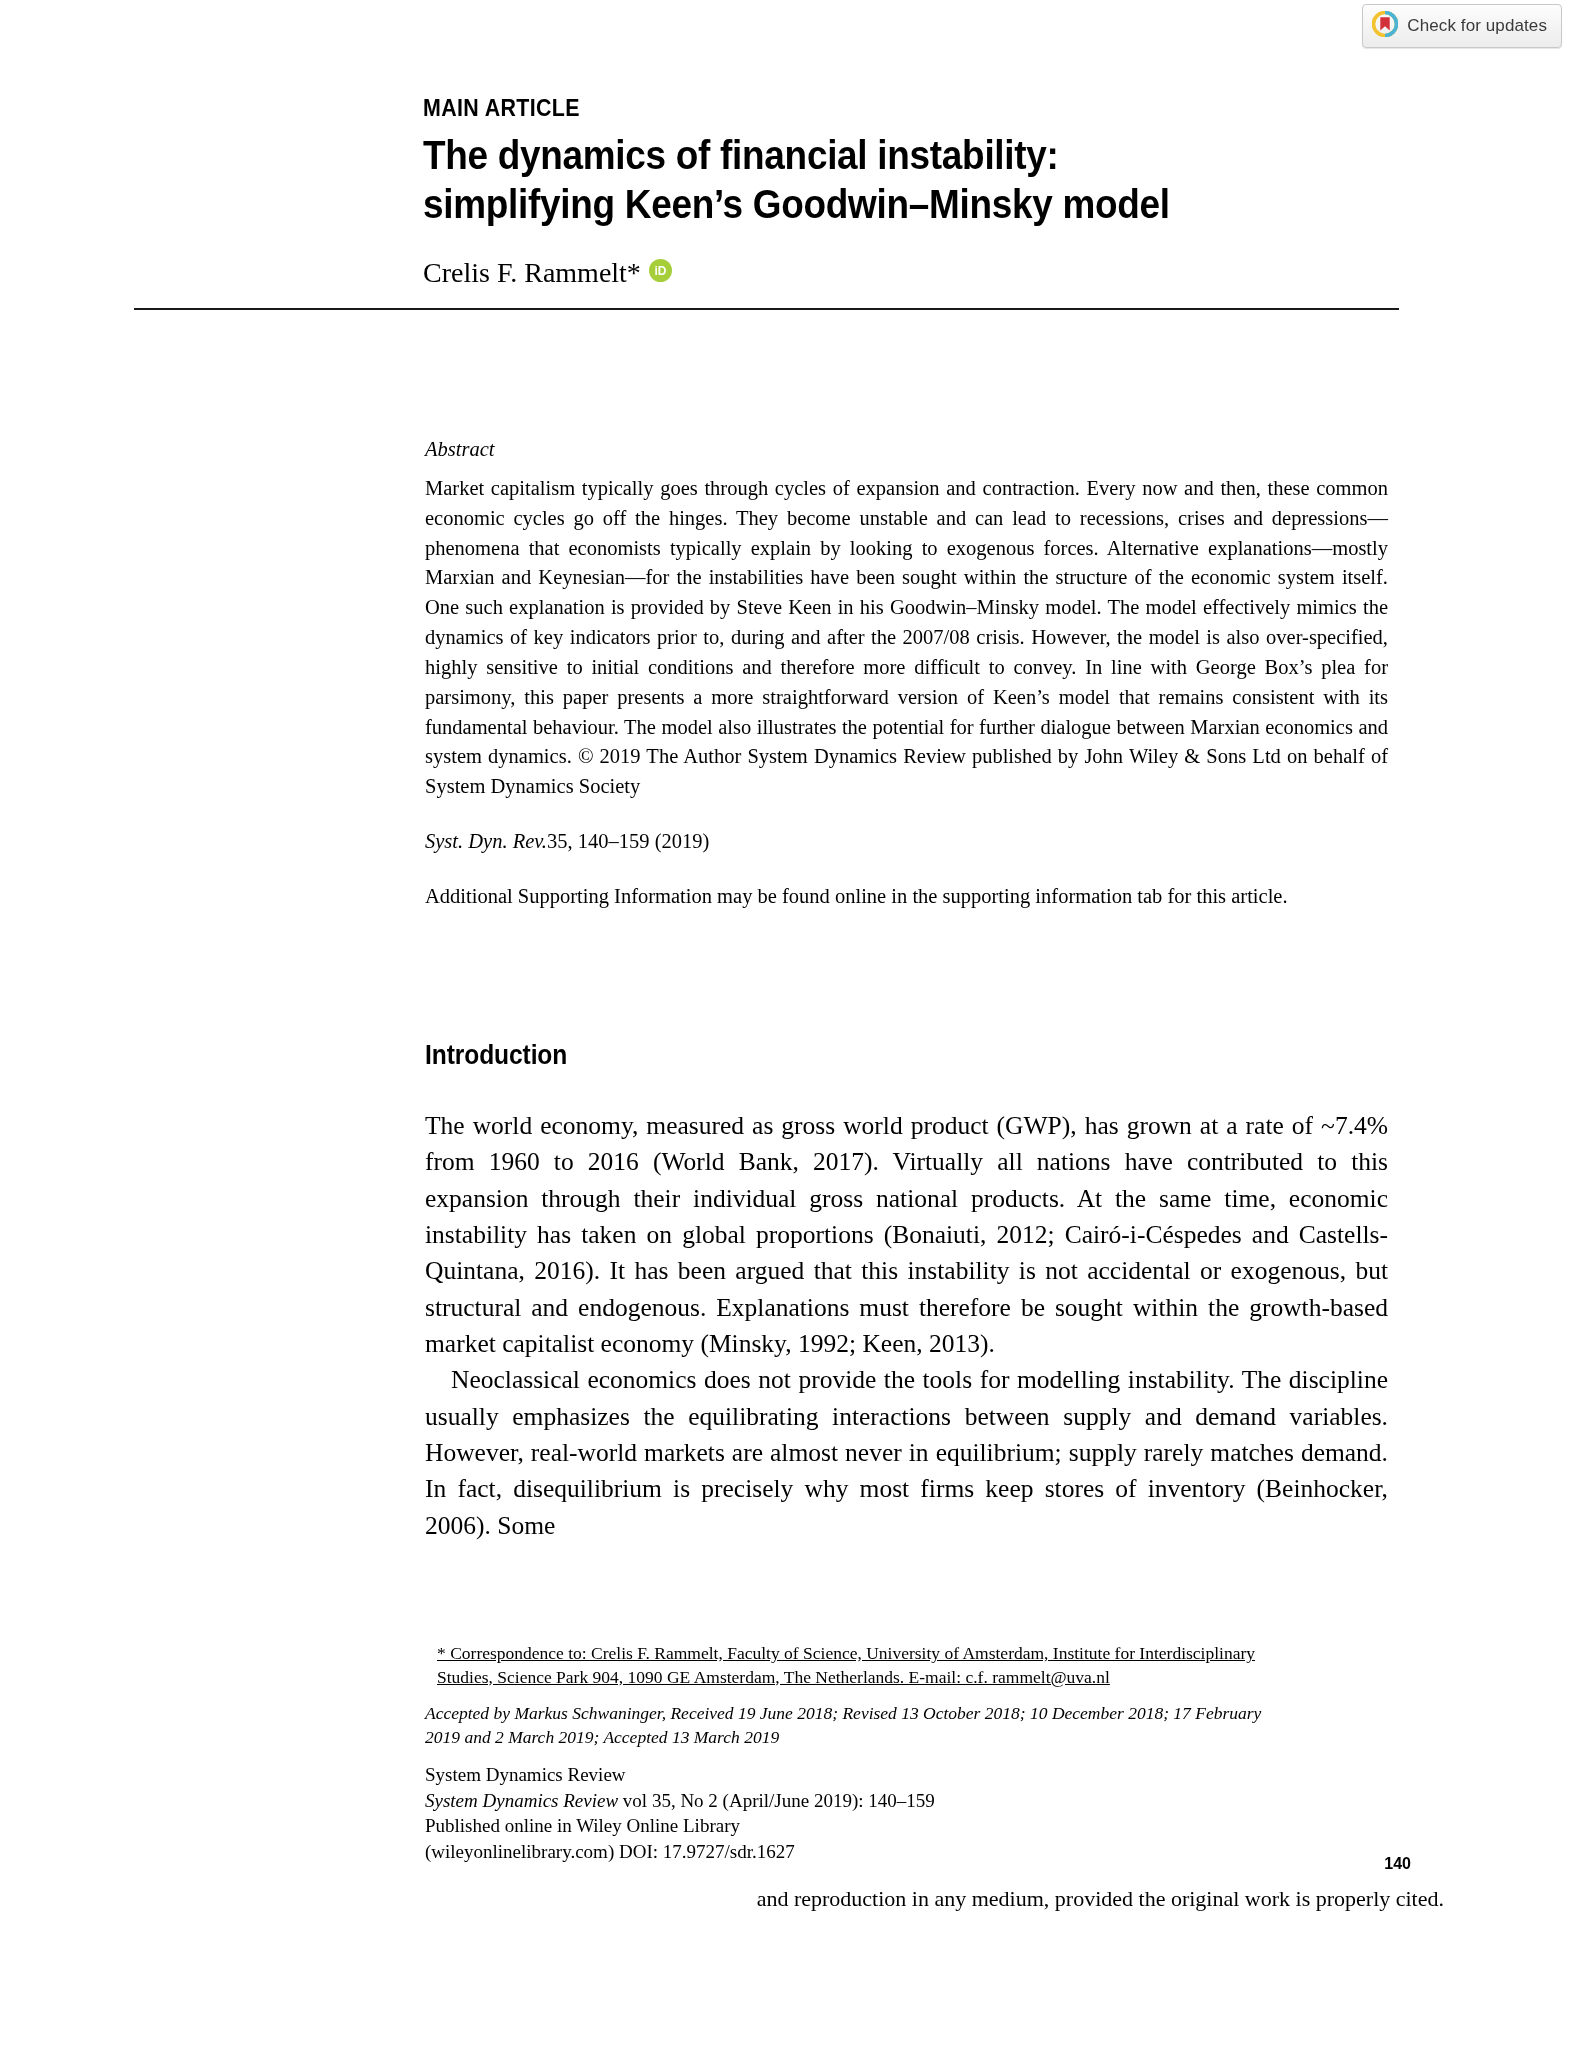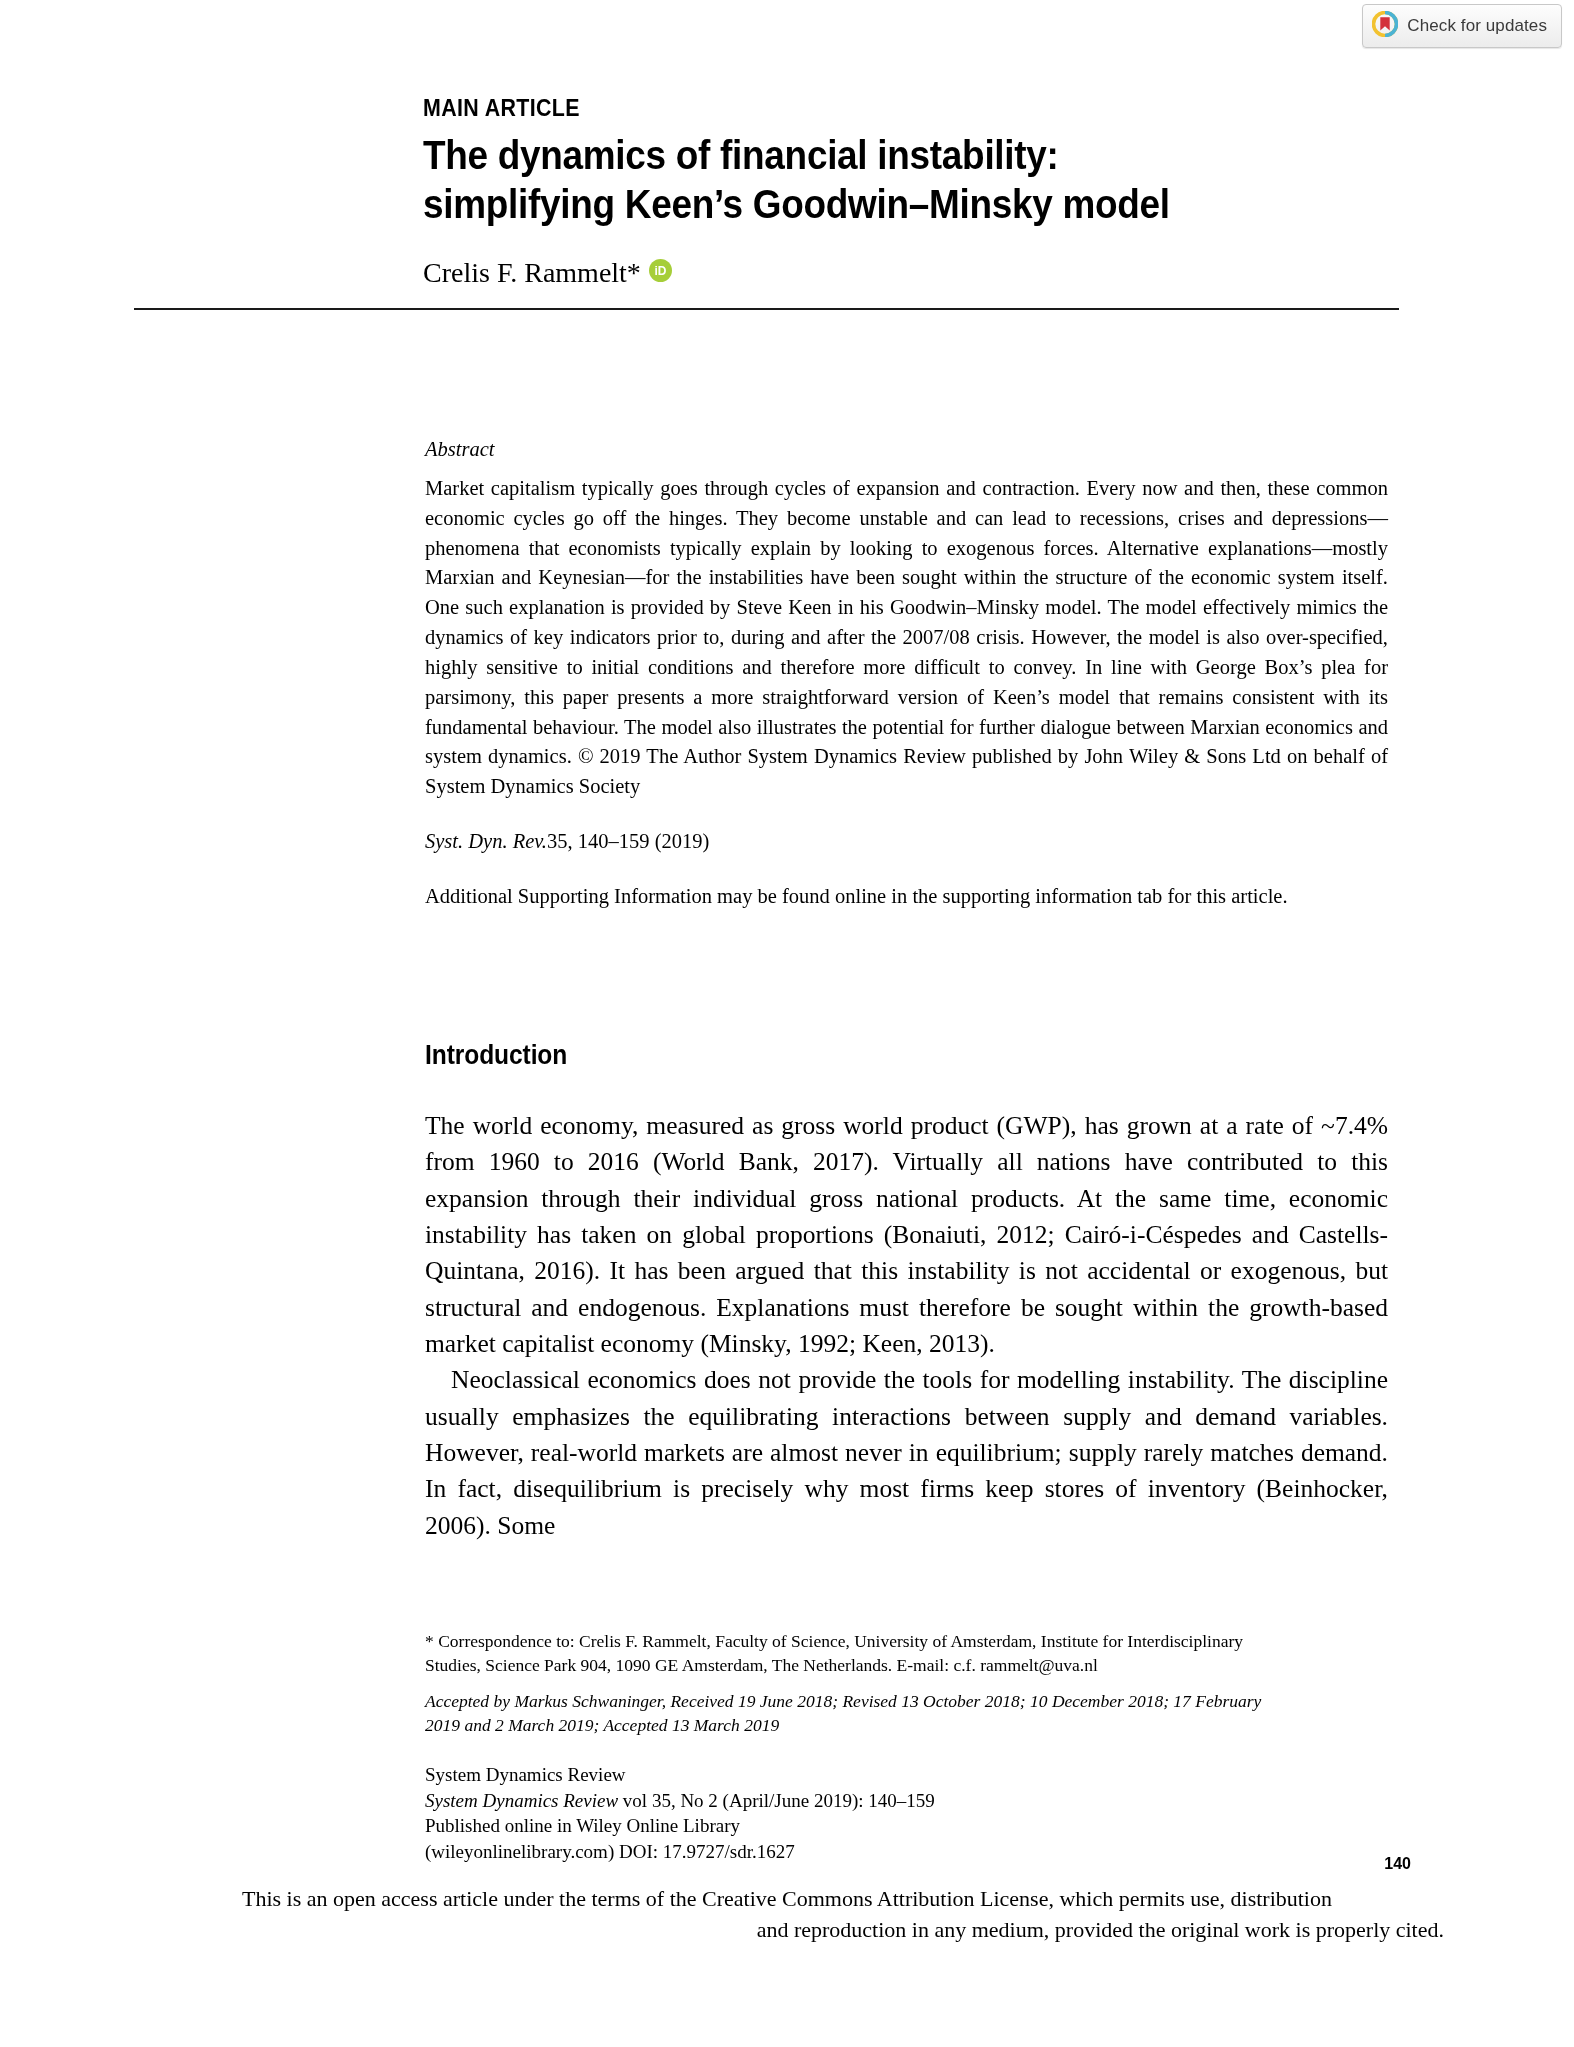--- a/index.html
+++ b/index.html
@@ -150,21 +150,21 @@
 
   
   .footnote {
     position: absolute;
     left: 425px;
     top: 1630px;
     width: 870px;
     font-size: 17.5px;
     line-height: 1.345;
   }
-  .footnote .corr { margin: 0; }
+  .footnote .corr { margin: 12px; text-decoration: underline; }
   .footnote .dates {
     margin: 13px 0 0 0;
     font-style: italic;
     line-height: 1.35;
   }
   .journal-info {
     position: absolute;
     left: 425px;
     top: 1762px;
     width: 870px;
@@ -255,17 +255,16 @@
 
   <div class="journal-info">
     <p>System Dynamics Review</p>
     <p><span class="ital">System Dynamics Review</span><span> vol 35, No 2 (April/June 2019): 140–159</span></p>
     <p>Published online in Wiley Online Library</p>
     <p>(wileyonlinelibrary.com) DOI: 17.9727/sdr.1627</p>
   </div>
 
   <div class="page-number">140</div>
   <div class="license">
-    <span class="l1">This is an open access article under the terms of the Creative Commons Attribution License, which permits use, distribution</span>
     <span class="l2">and reproduction in any medium, provided the original work is properly cited.</span>
   </div>
 
 </div>
 
 </body></html>

